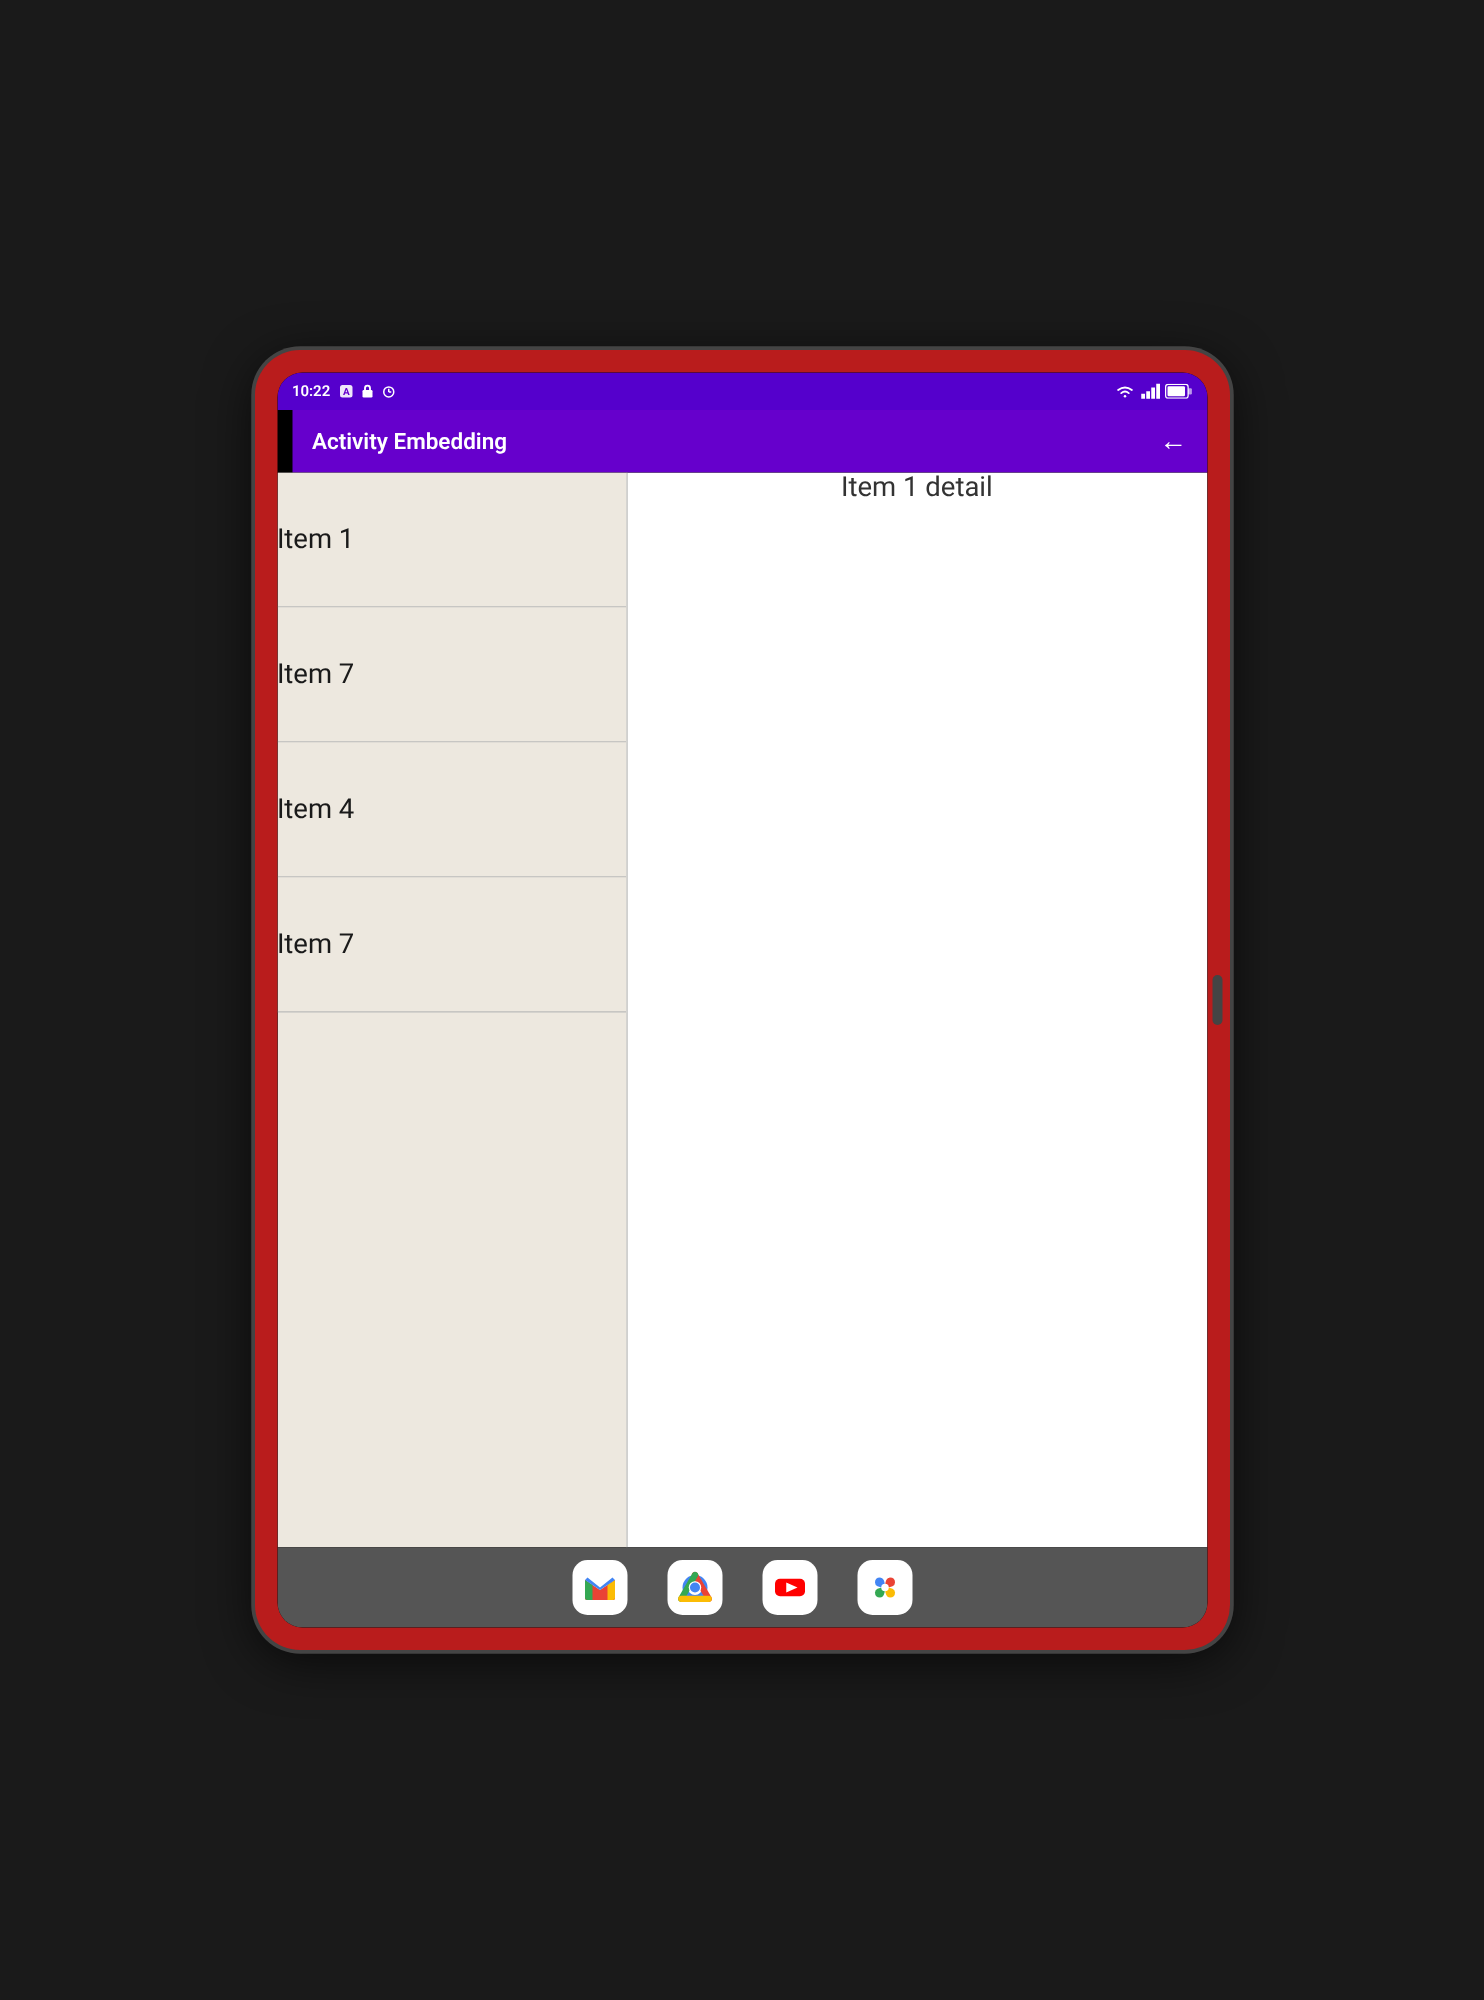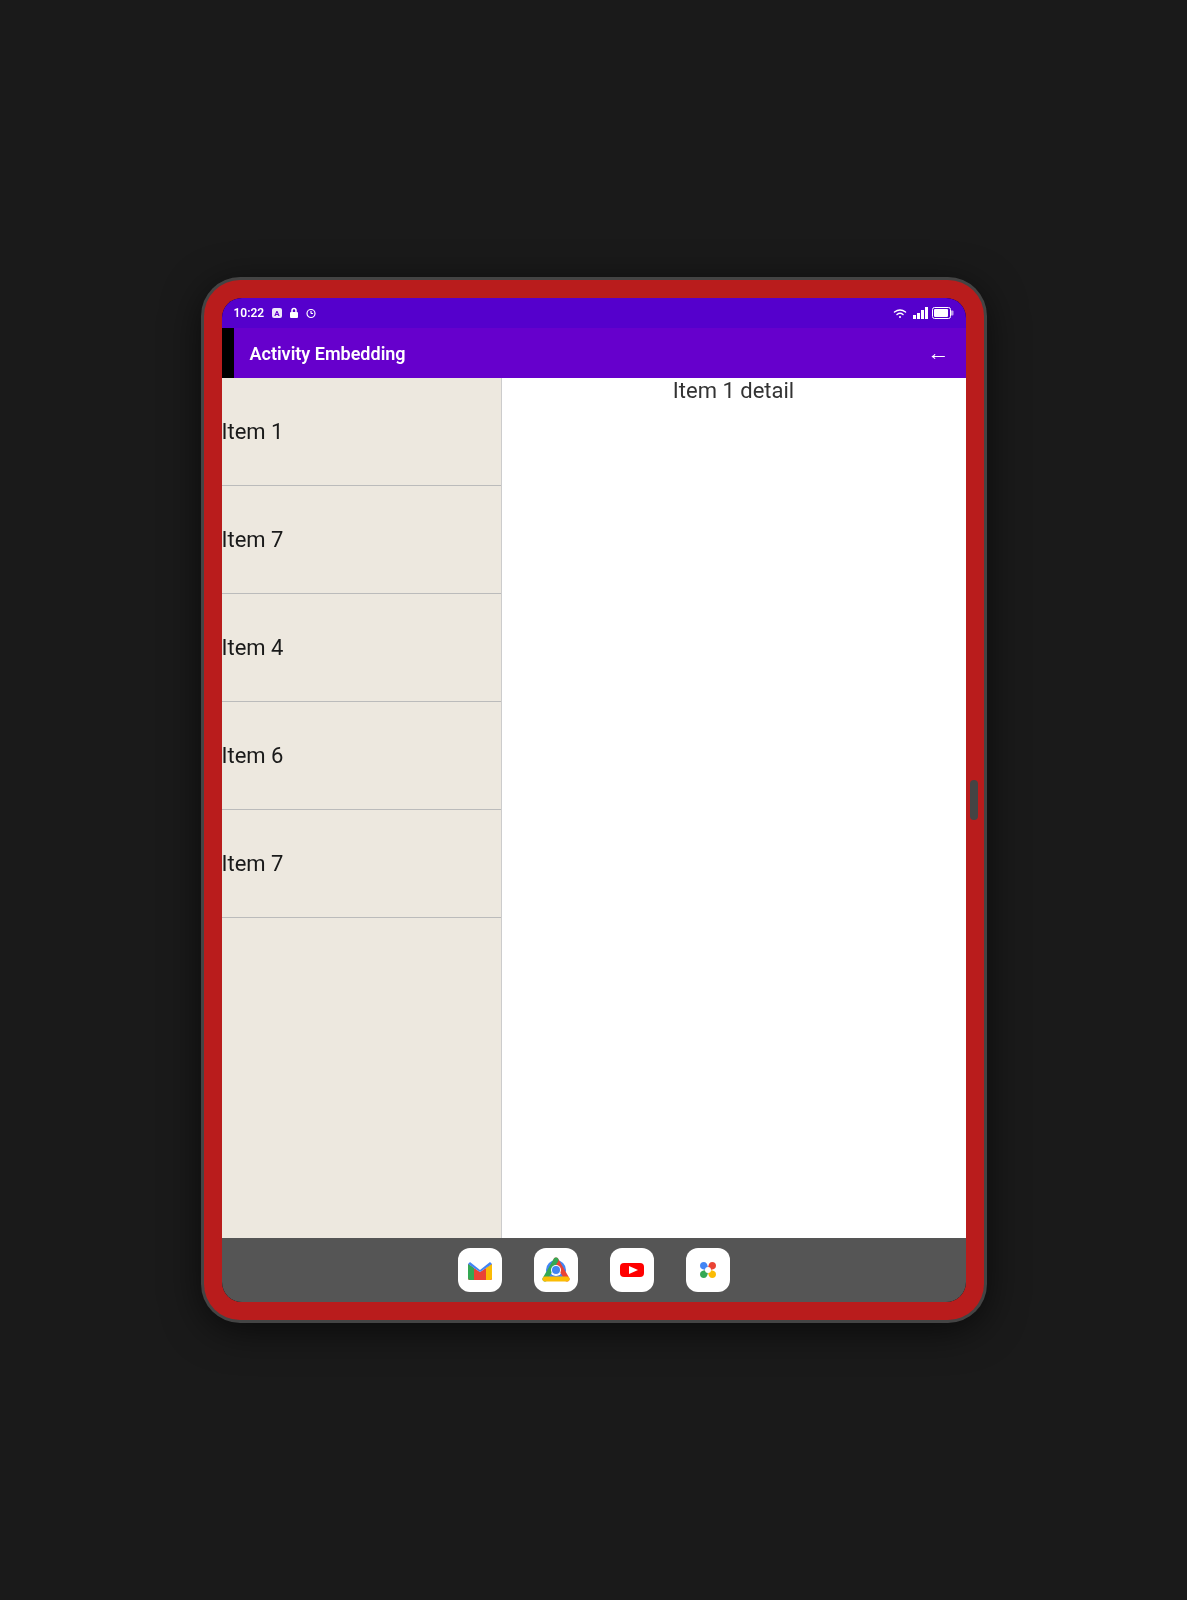--- a/index.html
+++ b/index.html
@@ -273,23 +273,20 @@
       <div class="list-panel">
 
         <div class="list-item">
           <span class="list-item-text">Item 1</span>
         </div>
         <div class="list-item">
           <span class="list-item-text">Item 7</span>
         </div>
         <div class="list-item">
           <span class="list-item-text">Item 4</span>
-        </div>
-        <div class="list-item">
-          <span class="list-item-text">Item 6</span>
         </div>
         <div class="list-item">
           <span class="list-item-text">Item 7</span>
         </div>
 
       </div>
 
       <div class="detail-panel">
         <span class="detail-text">Item 1 detail</span>
       </div>

